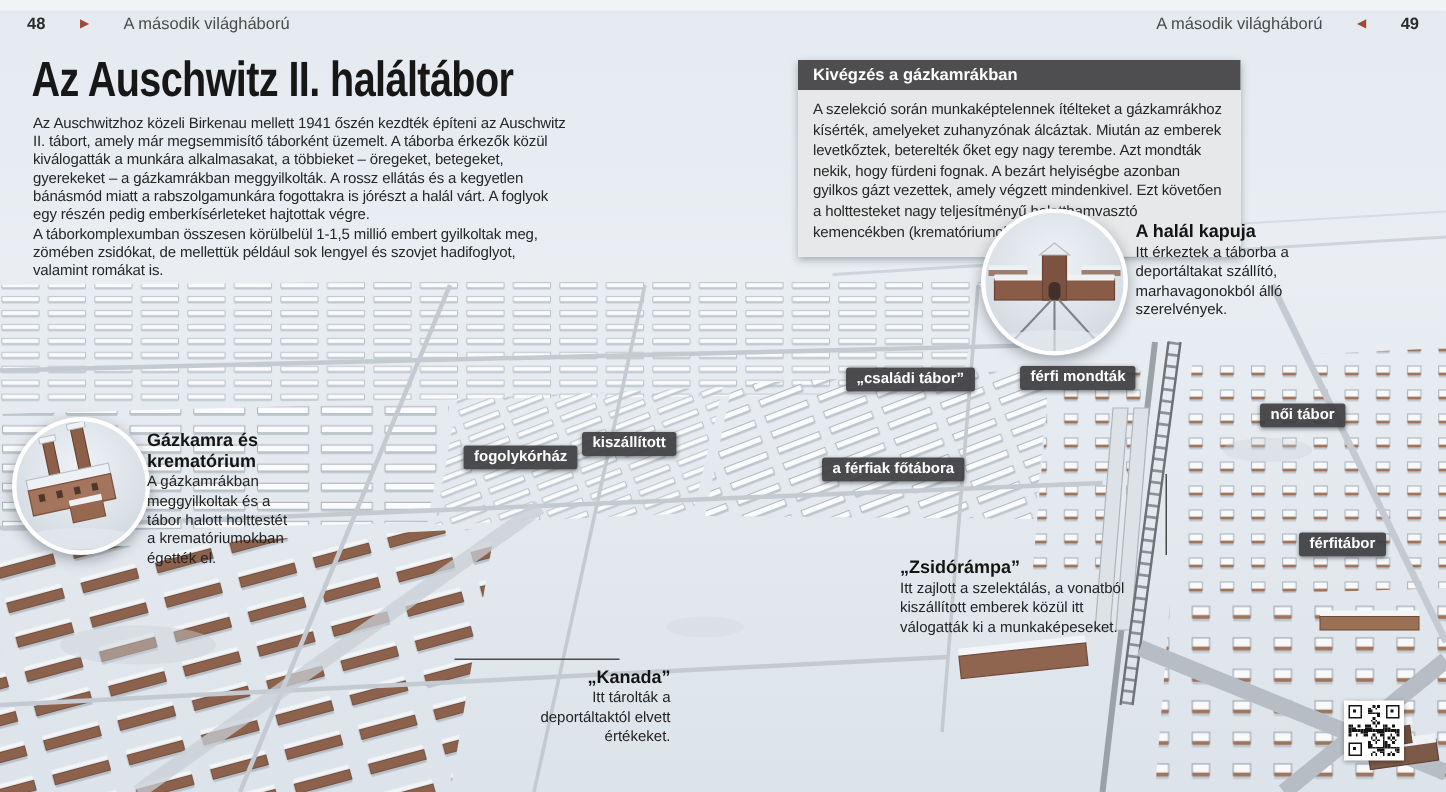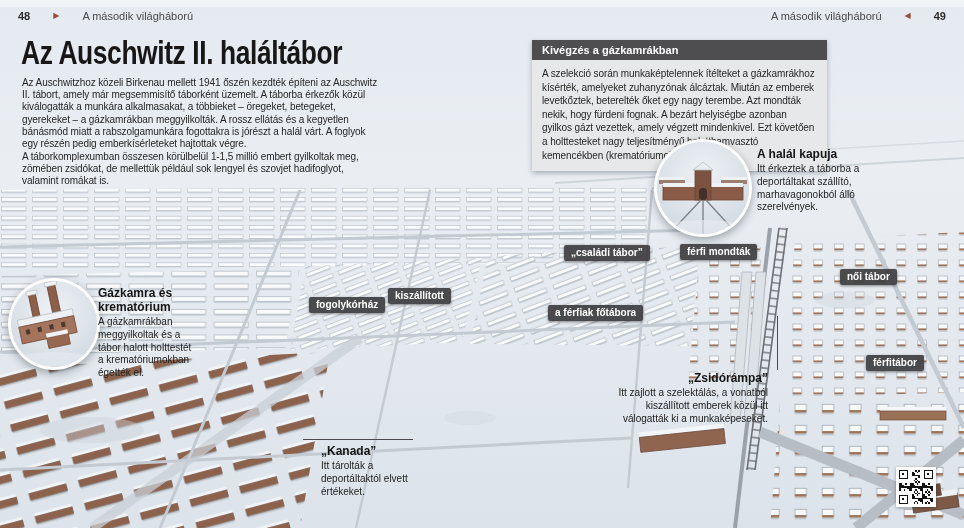--- a/index.html
+++ b/index.html
@@ -30,22 +30,22 @@
   
   .inset{border-radius:50%;border:3px solid rgba(255,255,255,.95);box-shadow:0 3px 9px rgba(40,50,60,.4);overflow:hidden;background:#dde4ea;}
   #inset-gate{left:654px;top:139px;width:92px;height:92px;}
   #inset-gas{left:8px;top:278px;width:86px;height:86px;}
 
   
   .callout .ct{font-size:12px;font-weight:bold;color:#141414;margin-bottom:2px;}
   .callout .cb{font-size:10px;line-height:1.28;color:#222;}
   #co-gate{left:757px;top:147px;width:128px;}
   #co-gas{left:98px;top:286px;width:100px;}
-  #co-ramp{left:600px;top:371px;width:168px;text-align:right;}
-  #co-kanada{left:321px;top:444px;width:112px;text-align:left;}
+  #co-ramp{left:600px;top:371px;width:168px;}
+  #co-kanada{left:335px;top:444px;width:112px;text-align:right;}
 
   
   .maplabel{background:rgba(62,62,66,.93);color:#fff;font-size:10px;font-weight:bold;
             padding:2px 7px 3px;border-radius:2px;box-shadow:0 1px 3px rgba(0,0,0,.45);white-space:nowrap;}
 
   
   .pline{background:#4a4a4a;}
   #pl-kanada{left:303px;top:439px;width:110px;height:1px;}
   #pl-ramp{left:777px;top:316px;width:1px;height:54px;}
 

